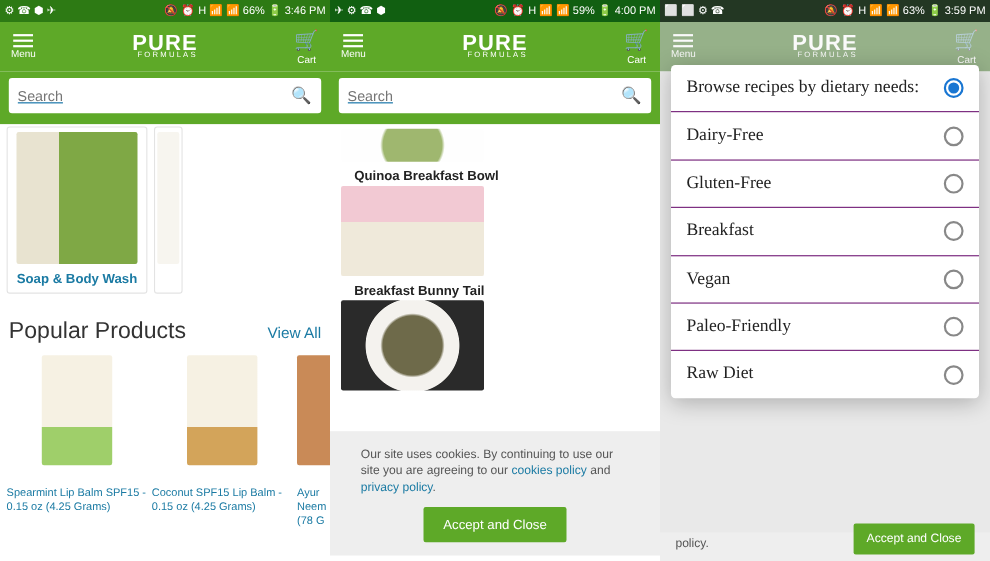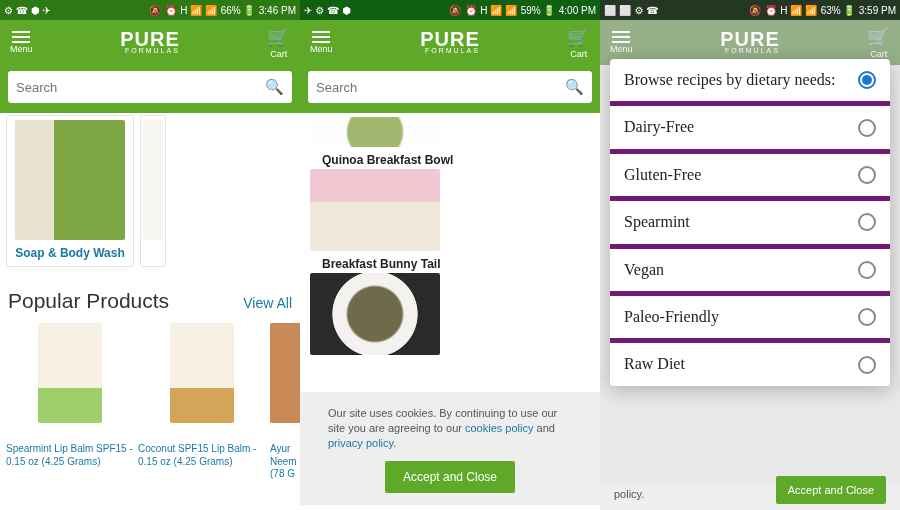--- a/index.html
+++ b/index.html
@@ -17,21 +17,21 @@
   .menu-btn, .cart-btn { display:flex; flex-direction:column; align-items:center; font-size:9px; gap:1px; cursor:pointer; }
   .burger { display:flex; flex-direction:column; gap:3px; }
   .burger div { width:18px; height:2px; background:#fff; }
   .cart-icon { font-size:18px; }
   .logo { text-align:right; line-height:0.85; }
   .logo-main { font-weight:800; font-size:20px; letter-spacing:1px; }
   .logo-sub { font-size:7px; letter-spacing:2px; }
   
   .searchrow { background:#5ea928; padding:6px 8px 10px; }
   .searchbox { background:#fff; border-radius:3px; height:32px; display:flex; align-items:center; padding:0 8px; }
-  .searchbox input { flex:1; border:none; outline:none; font-size:13px; color:#be185d; background:transparent; }
+  .searchbox input { flex:1; border:none; outline:none; font-size:13px; color:#0369a1; background:transparent;text-decoration:underline; }
   .search-icon { color:#555; font-size:15px; }
   
   .s1-body { padding:2px 6px 0; background:#fff; flex:1; overflow:hidden; }
   .cat-row { display:flex; gap:6px; }
   .cat-card { flex:0 0 128px; border:1px solid #e3e3e3; border-radius:3px; background:#fff; display:flex; flex-direction:column; align-items:center; padding:4px 2px 6px; cursor:pointer; }
   .cat-img { width:110px; height:120px; background:#f7f5ef; display:flex; align-items:center; justify-content:center; font-size:9px; color:#999; border-radius:2px; }
   .cat-label { color:#1a7aa3; font-weight:700; font-size:12px; margin-top:6px; text-align:center; }
   .pop-head { display:flex; justify-content:space-between; align-items:baseline; margin:22px 2px 10px; }
   .pop-title { font-size:21px; color:#333; }
   .viewall { color:#1a7aa3; font-size:14px; cursor:pointer; }
@@ -45,21 +45,21 @@
   .recipe-img { width:130px; height:82px; background:#e8e3d4; border-radius:2px; margin:2px 0; display:flex; align-items:center; justify-content:center; font-size:8px; color:#999; }
   .recipe-title { font-weight:700; font-size:12px; color:#222; margin:6px 0 2px 12px; }
   .cookie-banner { position:absolute; left:0; right:0; bottom:5px; background:#eeeeee; padding:14px 28px 12px; font-size:11px; color:#555; line-height:1.35; }
   .cookie-link { color:#1a7aa3; }
   .cookie-btn { display:block; margin:10px auto 0; background:#5ea928; color:#fff; border:none; padding:9px 18px; font-size:12px; border-radius:2px; cursor:pointer; }
   
   .s3-body { position:relative; flex:1; background:#e9e9e9; }
   .s3-cookie { position:absolute; left:0; right:0; bottom:0; background:#eeeeee; padding:4px 14px 10px; font-size:11px; color:#555; }
   .s3-cookie-btn { position:absolute; right:14px; bottom:6px; background:#5ea928; color:#fff; border:none; padding:8px 12px; font-size:11px; border-radius:2px; cursor:pointer; }
   .modal { position:absolute; top:59px; left:10px; right:10px; background:#fff; border-radius:4px; box-shadow:0 4px 20px rgba(0,0,0,.25); overflow:hidden; }
-  .modal-row { display:flex; align-items:center; justify-content:space-between; padding:12px 14px; border-bottom:5px solid #701a75; cursor:pointer; }
+  .modal-row { display:flex; align-items:center; justify-content:space-between; padding:12px 14px; border-bottom:1px solid #701a75; cursor:pointer; }
   .modal-row:last-child { border-bottom:none; }
   .modal-label { font-family:"Comic Sans MS", cursive; font-size:16px; color:#222; line-height:1.15; }
   .radio { width:18px; height:18px; border:2px solid #888; border-radius:50%; display:flex; align-items:center; justify-content:center; flex-shrink:0; }
   .radio.sel { border-color:#1976d2; }
   .radio.sel::after { content:""; width:10px; height:10px; background:#1976d2; border-radius:50%; }
   .dim { opacity:.55; }
   
   .cat-img.facial { background:linear-gradient(135deg,#d6c4e8 30%,#fff 30%,#fff 55%,#f3d27b 55%); }
   .cat-img.soap { background:linear-gradient(90deg,#e8e3d0 35%,#7fa845 35%); }
   .prod-img.mint { background:linear-gradient(#f6f1e3 65%,#9fcf6a 65%); }
@@ -216,21 +216,21 @@
     </div>
     <div class="modal-row">
       <div class="modal-label">Dairy-Free</div>
       <div class="radio"></div>
     </div>
     <div class="modal-row">
       <div class="modal-label">Gluten-Free</div>
       <div class="radio"></div>
     </div>
     <div class="modal-row">
-      <div class="modal-label">Spearmint</div>
+      <div class="modal-label">Breakfast</div>
       <div class="radio"></div>
     </div>
     <div class="modal-row">
       <div class="modal-label">Vegan</div>
       <div class="radio"></div>
     </div>
     <div class="modal-row">
       <div class="modal-label">Paleo-Friendly</div>
       <div class="radio"></div>
     </div>

